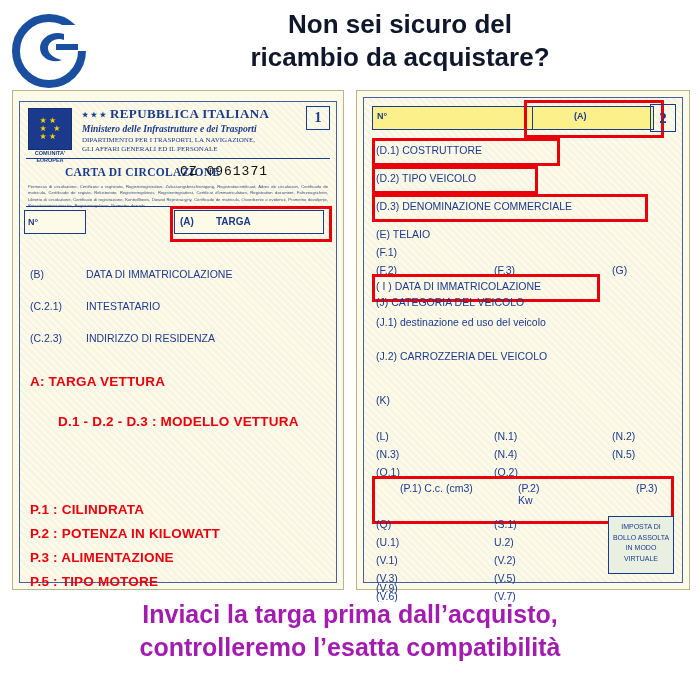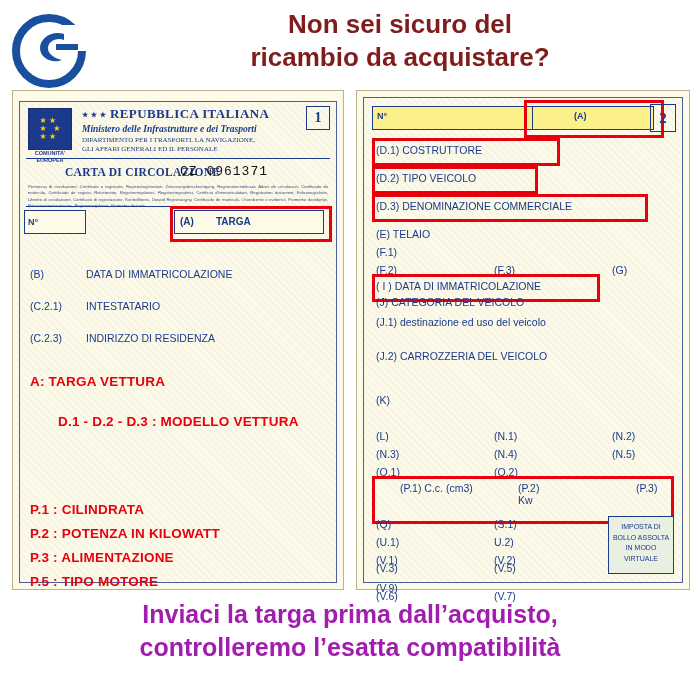--- a/index.html
+++ b/index.html
@@ -11,21 +11,21 @@
   
   .header{
     position:absolute;left:0;top:0;width:700px;height:100px;
   }
   .logo{
     position:absolute;left:12px;top:14px;width:74px;height:74px;
   }
   .headline{
     position:absolute;left:110px;top:8px;width:580px;
     text-align:center;
-    color:#7f1d1d;font-weight:bold;font-size:26px;line-height:1.25;
+    color:#0f172a;font-weight:bold;font-size:26px;line-height:1.25;
   }
   
   .card{
     position:absolute;background:#fdfbe8;
     border:1px solid #b9b48c;
   }
   .card-left{left:12px;top:90px;width:330px;height:498px;}
   .card-right{left:356px;top:90px;width:332px;height:498px;}
 
   .modlabel{
@@ -308,21 +308,21 @@
       <span class="c2">(S.1)</span>
     </div>
     <div class="rfield" style="top:438px;">
       <span>(U.1)</span>
       <span class="c2">U.2)</span>
     </div>
     <div class="rfield" style="top:456px;">
       <span>(V.1)</span>
       <span class="c2">(V.2)</span>
     </div>
-    <div class="rfield" style="top:464px;">
+    <div class="rfield" style="top:474px;">
       <span>(V.3)</span>
       <span class="c2">(V.5)</span>
     </div>
 
     <div class="rfield" style="top:492px;">
       <span>(V.6)</span>
       <span class="c2">(V.7)</span>
     </div>
 
     <div class="rfield" style="top:484px;"><span>(V.9)</span></div>

